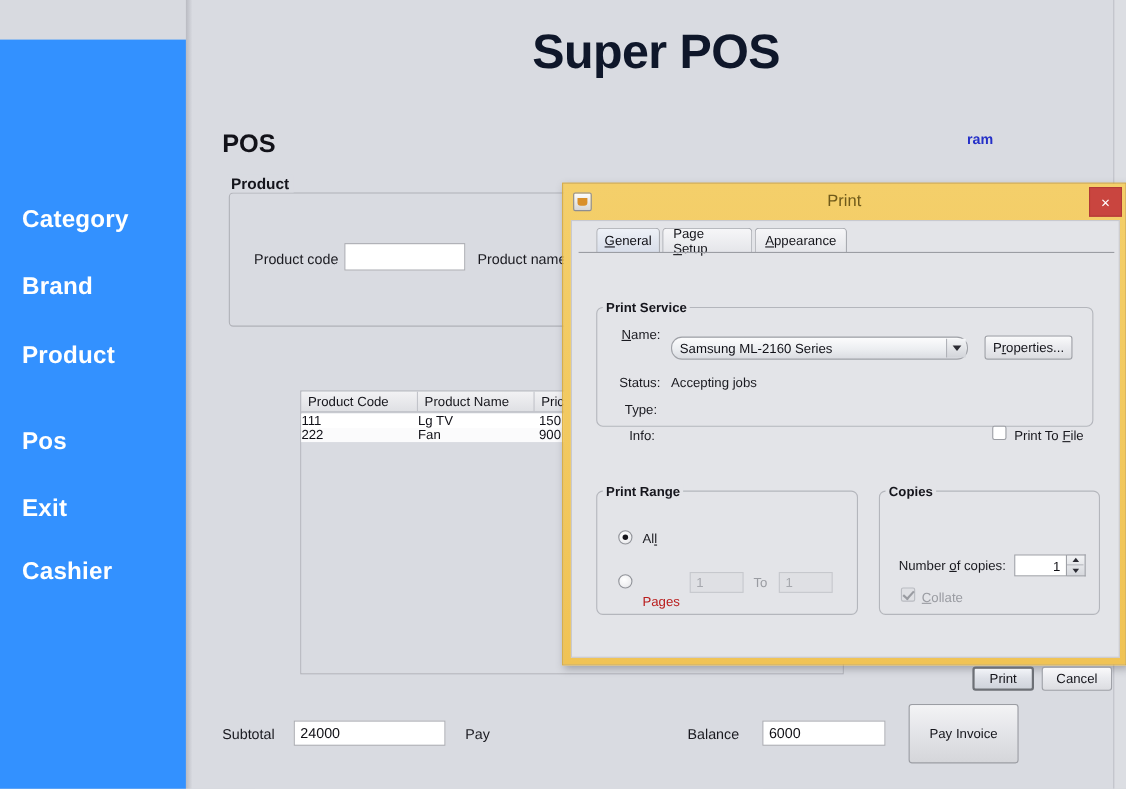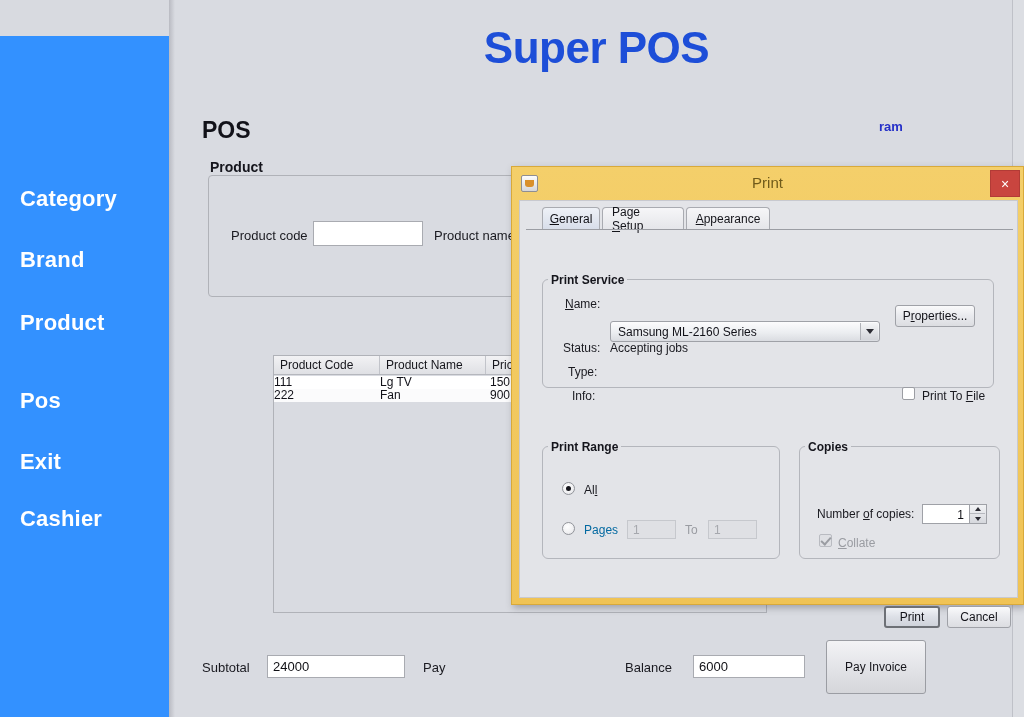--- a/index.html
+++ b/index.html
@@ -52,21 +52,21 @@
     width: 11px; height: 717px;
     background: #dcdee3;
   }
 
   #app-title {
     position: absolute;
     left: 0; right: 0; top: 23px;
     text-align: center;
     font-size: 44px;
     font-weight: bold;
-    color: #1d4ed8;
+    color: #0f172a;
     letter-spacing: -0.5px;
   }
   #page-title {
     position: absolute;
     left: 33px; top: 117px;
     font-size: 23px;
     font-weight: bold;
     color: #121219;
   }
   #user-label {
@@ -287,23 +287,22 @@
     white-space: nowrap;
   }
   .dlg-label.dim { color: #9a9ca2; }
 
   #printer-combo {
     position: absolute;
     left: 90px; top: 105px;
     width: 270px; height: 21px;
     background: linear-gradient(to bottom,#fcfcfd 0%, #eceef1 55%, #dadce1 100%);
     border: 1px solid #9fa1a7;
-    border-radius: 3px;
-    cursor: pointer;
-    margin-top: 15px;
+    border-radius: 10px;
+    cursor: pointer;
   }
   #printer-combo-text {
     position: absolute; left: 7px; top: 3px;
     font-size: 12px; color: #111118;
   }
   #printer-combo-arrow {
     position: absolute; right: 1px; top: 1px;
     width: 18px; height: 17px;
     background: linear-gradient(to bottom,#f4f5f7,#d2d4d9);
     border-left: 1px solid #b0b2b8;
@@ -537,21 +536,21 @@
 
     <div class="dlg-group" style="left:22px; top:245px; width:238px; height:113px;"></div>
     <div class="dlg-group-title" style="left:28px; top:239px;">Print Range</div>
 
     <div class="radio sel" style="left:42px; top:281px;"></div>
     <div class="dlg-label" style="left:64px; top:282px;">
       Al<span class="mn">l</span>
     </div>
 
     <div class="radio" style="left:42px; top:321px;"></div>
-    <div class="dlg-label dim" style="left:64px; top:322px; color:#0369a1;">
+    <div class="dlg-label dim" style="left:64px; top:339px; color:#b91c1c;">
       Pa<span class="mn">g</span>es
     </div>
     <div class="dlg-input-dim" style="left:107px; top:319px; width:49px; height:19px;">1</div>
     <div class="dlg-label dim" style="left:165px; top:322px;">To</div>
     <div class="dlg-input-dim" style="left:188px; top:319px; width:49px; height:19px;">1</div>
 
     <div class="dlg-group" style="left:279px; top:245px; width:201px; height:113px;"></div>
     <div class="dlg-group-title" style="left:285px; top:239px;">Copies</div>
 
     <div class="dlg-label" style="left:297px; top:306px;">

